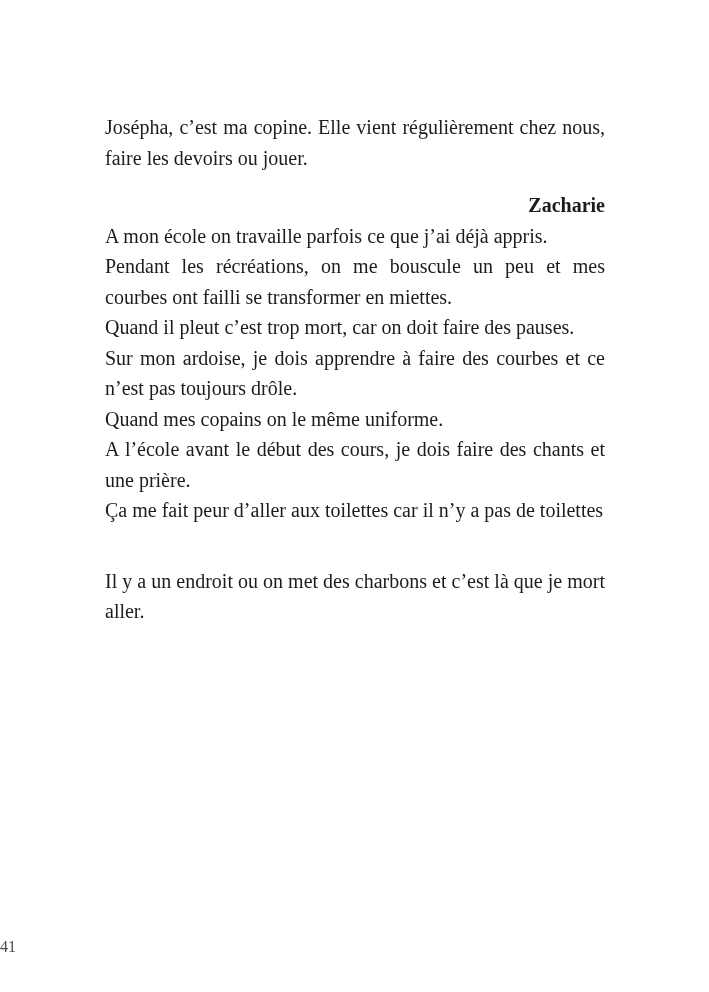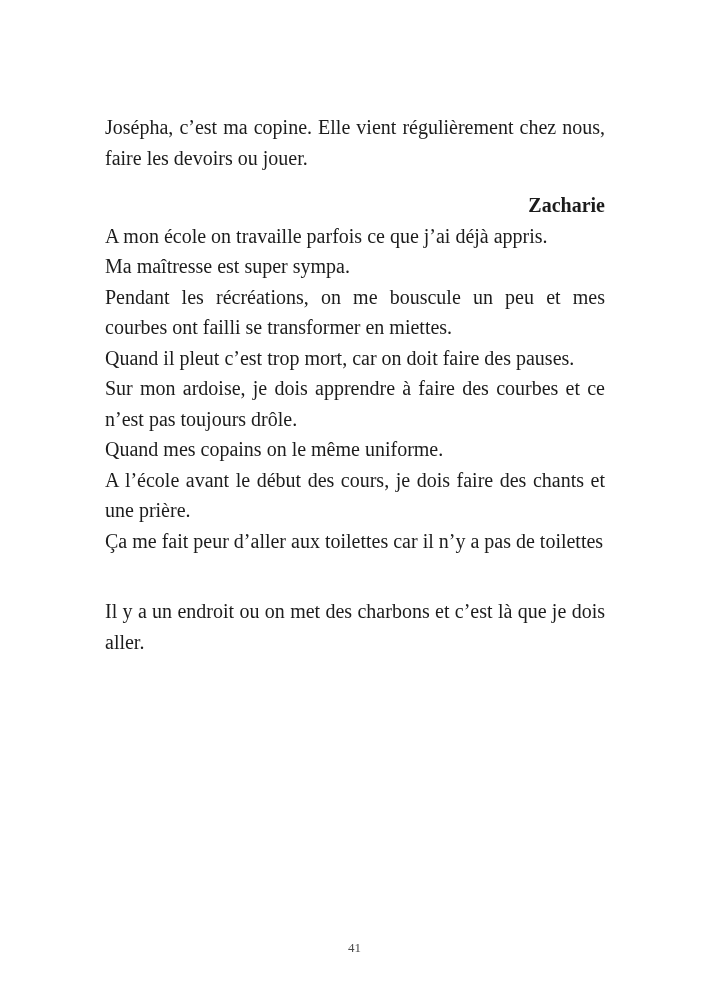--- a/index.html
+++ b/index.html
@@ -37,38 +37,37 @@
     text-align: right;
   }
   .spacer {
     height: 40px;
   }
   .page-number {
     position: absolute;
     left: 0;
     right: 0;
     bottom: 36px;
-    text-align: center;
-    font-size: 13px;
+    text-align: left;
+    font-size: 16px;
     color: #4a4a4a;
     font-family: "Liberation Serif", serif;
   }
 </style>
 </head>
 <body>
 
 <div class="page">
   <div class="text-block">
     <p class="para intro">Josépha, c’est ma copine. Elle vient régulièrement chez nous, faire les devoirs ou jouer.</p>
     <p class="para heading">Zacharie</p>
     <p class="para">A mon école on travaille parfois ce que j’ai déjà appris.</p>
-    <p class="para">Ma maîtresse est super sympa.</p>
     <p class="para">Pendant les récréations, on me bouscule un peu et mes courbes ont failli se transformer en miettes.</p>
     <p class="para">Quand il pleut c’est trop mort, car on doit faire des pauses.</p>
     <p class="para">Sur mon ardoise, je dois apprendre à faire des courbes et ce n’est pas toujours drôle.</p>
     <p class="para">Quand mes copains on le même uniforme.</p>
     <p class="para">A l’école avant le début des cours, je dois faire des chants et une prière.</p>
     <p class="para">Ça me fait peur d’aller aux toilettes car il n’y a pas de toilettes</p>
     <div class="spacer"></div>
-    <p class="para">Il y a un endroit ou on met des charbons et c’est là que je dois aller.</p>
+    <p class="para">Il y a un endroit ou on met des charbons et c’est là que je mort aller.</p>
   </div>
   <div class="page-number">41</div>
 </div>
 
 </body></html>

